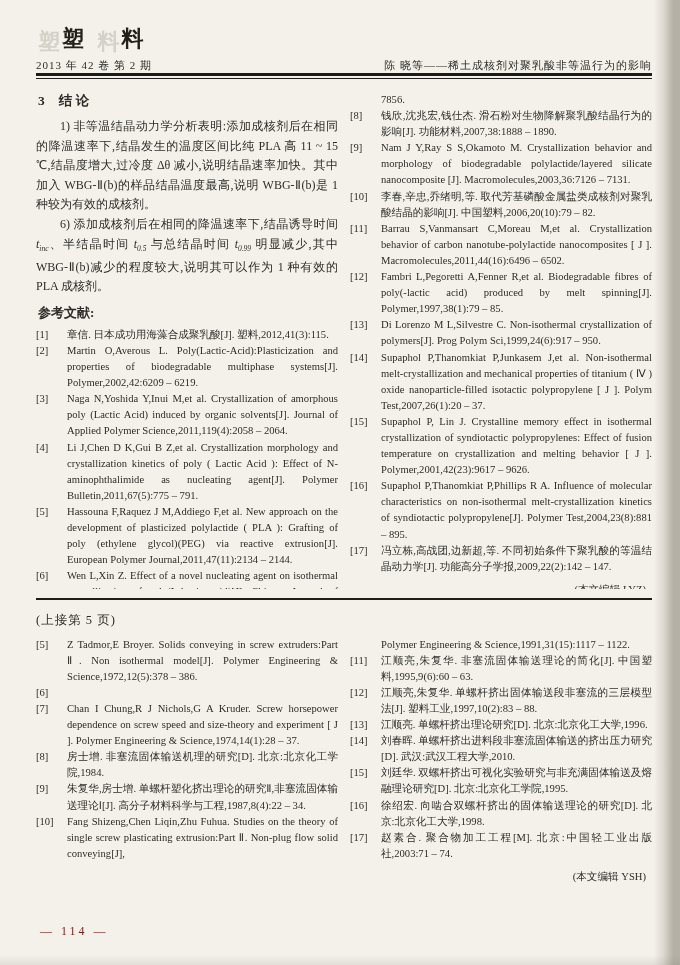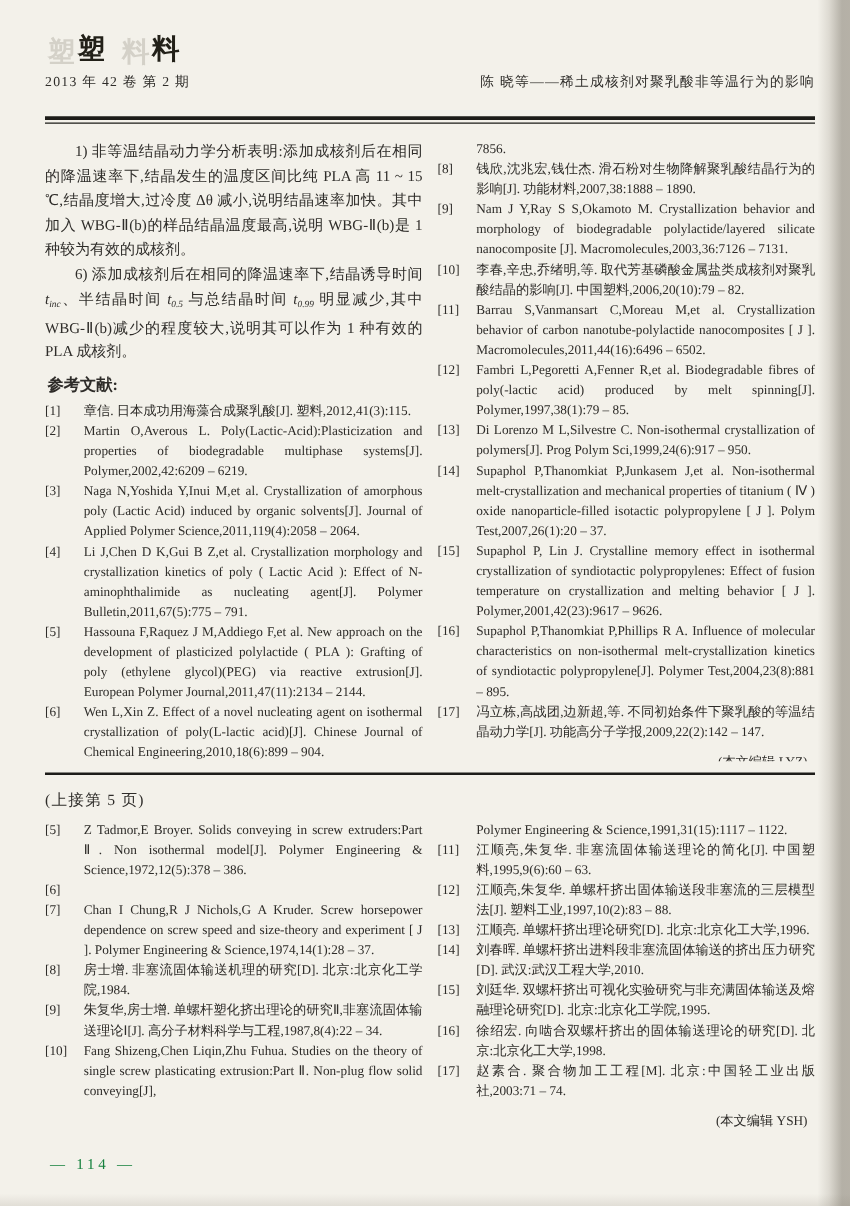--- a/index.html
+++ b/index.html
@@ -25,21 +25,21 @@
   .logo{
     position:absolute;left:26px;top:2px;
     font-size:22px;font-weight:bold;letter-spacing:16px;color:#222018;
   }
   .logo-ghost{
     position:absolute;left:2px;top:5px;
     font-size:22px;font-weight:bold;letter-spacing:16px;color:#9b968a;opacity:.35;
   }
   .issue-row{
     display:flex;justify-content:space-between;align-items:flex-end;
-    font-size:11px;letter-spacing:1px;padding-bottom:20px;
+    font-size:11px;letter-spacing:1px;padding-bottom:0;
   }
   .rule-thick{height:2.5px;background:#1d1c19;}
   .rule-thin{height:1.5px;background:#1d1c19;margin-top:2px;}
   
   .main{margin-top:13px;display:flex;gap:12px;height:497px;overflow:hidden;}
   .cont-cols{display:flex;gap:12px;height:262px;overflow:hidden;}
   .col{flex:1;min-width:0;}
   
   .sec-title{font-size:13.5px;font-weight:bold;margin:0 0 7px 2px;}
   .sec-title .no{margin-right:14px;}
@@ -52,21 +52,21 @@
   .ref-label{width:31px;flex:none;}
   .ref-text{flex:1;text-align:justify;}
   .carry .ref-text{text-align:left;}
   .editor-note{font-size:10.6px;text-align:right;margin-top:8px;padding-right:6px;}
   
   .divider{height:1.6px;background:#1d1c19;margin-top:9px;}
   .cont-heading{font-size:12.5px;margin:12px 0 8px 0;letter-spacing:1px;}
   
   .page-number{
     position:absolute;left:40px;bottom:26px;
-    font-size:12px;letter-spacing:3px;color:#15803d;
+    font-size:12px;letter-spacing:3px;color:#7f1d1d;
   }
 </style>
 </head>
 <body>
 
 <div class="page">
   <div class="scan-edge"></div>
   <div class="scan-bottom"></div>
 
   <div class="content">
@@ -78,20 +78,23 @@
     <div class="issue-row">
       <span>2013 年   42 卷   第 2 期</span>
       <span>陈   晓等——稀土成核剂对聚乳酸非等温行为的影响</span>
     </div>
     <div class="rule-thick"></div>
     <div class="rule-thin"></div>
 
     <div class="main">
 
       <div class="col">
+        <div class="sec-title">
+          <span class="no">3</span><span>结 论</span>
+        </div>
         <p class="para">1) 非等温结晶动力学分析表明:添加成核剂后在相同的降温速率下,结晶发生的温度区间比纯 PLA 高 11 ~ 15 ℃,结晶度增大,过冷度 Δθ 减小,说明结晶速率加快。其中加入 WBG-Ⅱ(b)的样品结晶温度最高,说明 WBG-Ⅱ(b)是 1 种较为有效的成核剂。</p>
         <p class="para"><span>6) 添加成核剂后在相同的降温速率下,结晶诱导时间 </span><span class="var">t</span><span class="sub">inc</span><span>、半结晶时间 </span><span class="var">t</span><span class="sub">0.5</span><span> 与总结晶时间 </span><span class="var">t</span><span class="sub">0.99</span><span> 明显减少,其中 WBG-Ⅱ(b)减少的程度较大,说明其可以作为 1 种有效的 PLA 成核剂。</span></p>
         <div class="refs-title">参考文献:</div>
 
         <div class="ref">
           <span class="ref-label">[1]</span>
           <span class="ref-text">章信. 日本成功用海藻合成聚乳酸[J]. 塑料,2012,41(3):115.</span>
         </div>
         <div class="ref">
           <span class="ref-label">[2]</span>

